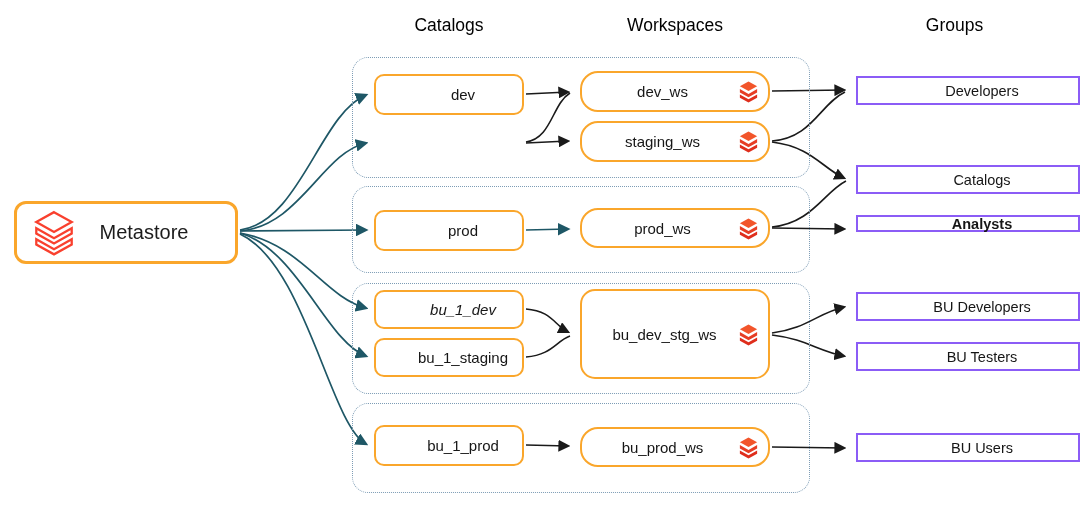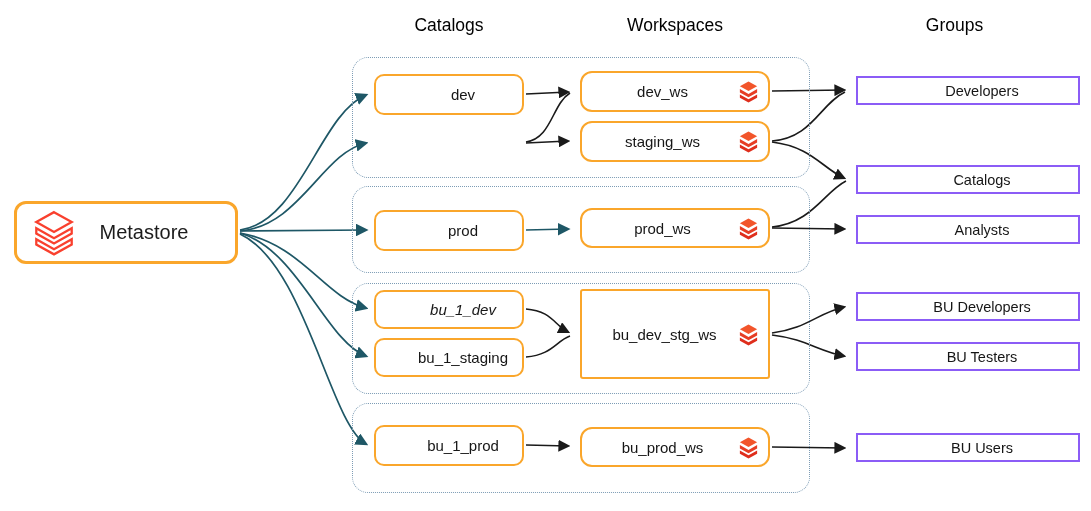--- a/index.html
+++ b/index.html
@@ -13,33 +13,33 @@
   }
   .cluster{
     position:absolute;border:1.6px dotted #7d9cb5;border-radius:16px;
     background:transparent;
   }
   .node{
     position:absolute;background:#ffffff;display:flex;align-items:center;
     justify-content:center;box-sizing:border-box;color:#161616;padding-left:28px;
   }
   .catalog{border:2.5px solid #faa62b;border-radius:10px;font-size:15px;}
-  .workspace{border:2.5px solid #faa62b;border-radius:12px;font-size:15px;padding:0 8px;}
+  .workspace{border:2.5px solid #faa62b;border-radius:18px;font-size:15px;padding:0 8px;}
   .workspace .ws-label{flex:1;text-align:center;}
   .workspace .ws-icon{flex:0 0 auto;margin-left:2px;display:flex;align-items:center;}
   .group{border:2px solid #8b5cf6;border-radius:0;font-size:14.5px;}
   .metastore{
     left:14px;top:201px;width:224px;height:63px;
     border:3px solid #faa62b;border-radius:12px;justify-content:flex-start;
     padding:0 12px 0 12px;
   }
   .metastore .ms-label{flex:1;text-align:center;font-size:20px;color:#1c1c1c;padding-right:14px;}
   .edges{position:absolute;left:0;top:0;z-index:1;}
   .node,.cluster{z-index:2;}
-  .big-ws{border-radius:3px;padding-left:12px;}
+  .big-ws{border-radius:15px;padding-left:12px;}
 </style>
 </head>
 <body>
 
 <div class="canvas">
 
   <div class="col-header" style="left:362px;width:174px;">Catalogs</div>
   <div class="col-header" style="left:580px;width:190px;">Workspaces</div>
   <div class="col-header" style="left:852px;width:205px;">Groups</div>
 
@@ -167,21 +167,21 @@
       </svg>
     </span>
   </div>
 
   <div class="node group" style="left:856px;top:76px;width:224px;height:29px;">
     <span>Developers</span>
   </div>
   <div class="node group" style="left:856px;top:165px;width:224px;height:29px;">
     <span>Catalogs</span>
   </div>
-  <div class="node group" style="left:856px;top:215px;width:224px;height:29px;">
+  <div class="node group" style="left:856px;top:215px;width:224px;height:17px;font-weight:bold;">
     <span>Analysts</span>
   </div>
   <div class="node group" style="left:856px;top:292px;width:224px;height:29px;">
     <span>BU Developers</span>
   </div>
   <div class="node group" style="left:856px;top:342px;width:224px;height:29px;">
     <span>BU Testers</span>
   </div>
   <div class="node group" style="left:856px;top:433px;width:224px;height:29px;">
     <span>BU Users</span>

